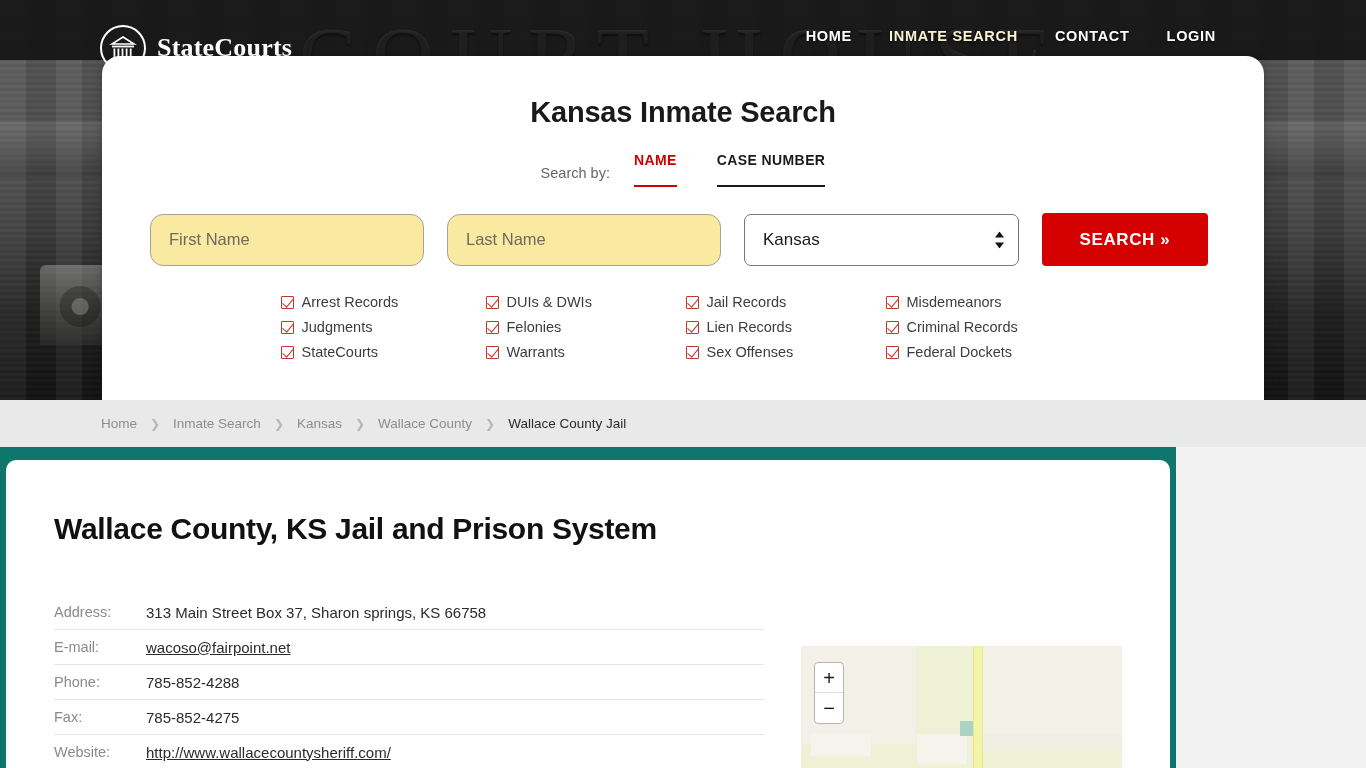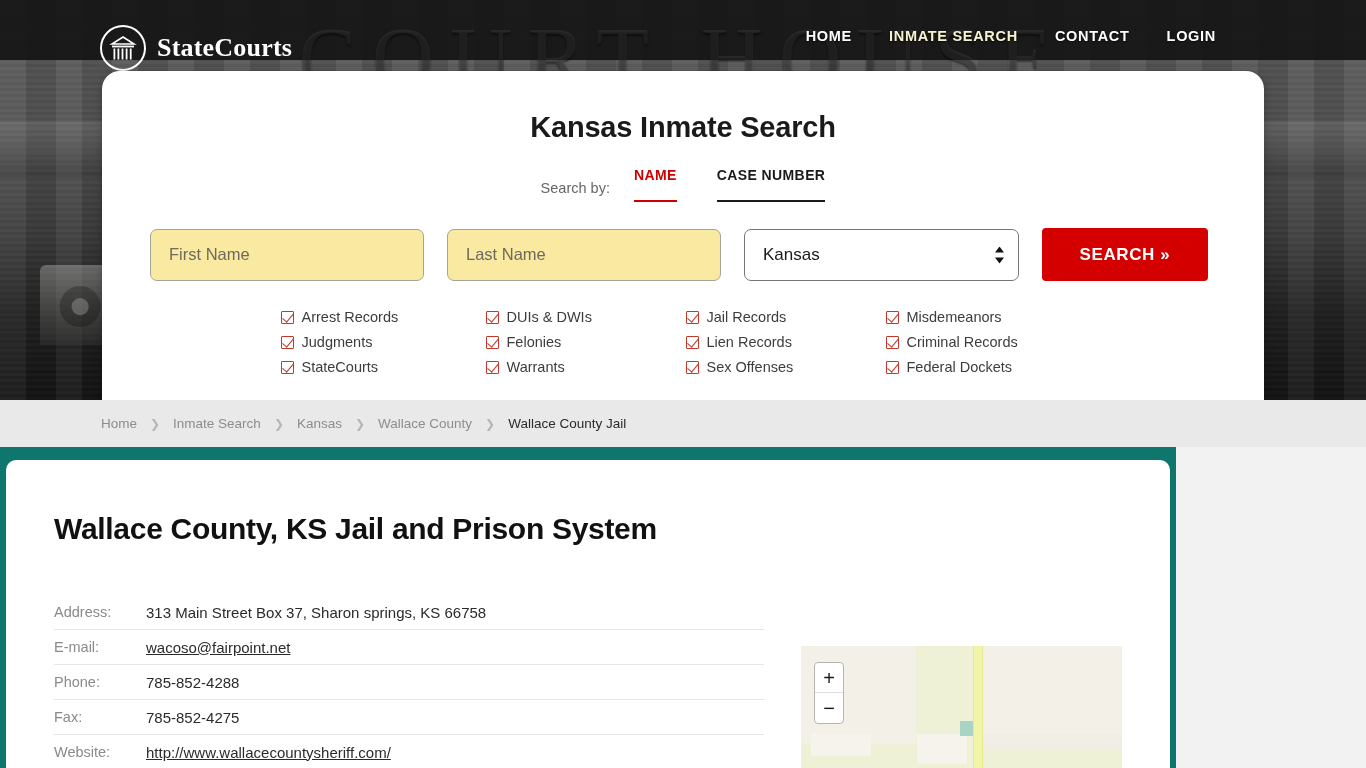--- a/index.html
+++ b/index.html
@@ -92,21 +92,21 @@
     font-weight: bold;
     letter-spacing: 0.7px;
     text-decoration: none;
     text-shadow: 0 1px 2px rgba(0,0,0,0.6);
   }
   .nav a.active { color: #f7f3d0; }
 
   
   .search-card {
     position: absolute;
-    left: 102px; top: 71px;
+    left: 102px; top: 56px;
     width: 1162px; height: 404px;
     background: #ffffff;
     border-radius: 18px;
     z-index: 6;
     padding: 24px 30px 0;
     box-shadow: 0 2px 10px rgba(0,0,0,0.25);
   }
   .search-title {
     text-align: center;
     font-size: 29px;
@@ -134,21 +134,21 @@
   .form-row {
     display: flex;
     align-items: center;
     gap: 23px;
     margin-top: 26px;
     padding: 0 18px;
   }
   .field {
     height: 52px;
     border: 1px solid #a8a399;
-    border-radius: 7px;
+    border-radius: 13px;
     background: #fae9a0;
     font-size: 16.5px;
     color: #c2410c;
     padding: 16px 18px;
     font-family: "Liberation Sans", sans-serif;
     outline: none;
   }
   .field::placeholder { color: #6e6a5e; opacity: 1; }
   .field.first { width: 274px; }
   .field.last  { width: 274px; }

